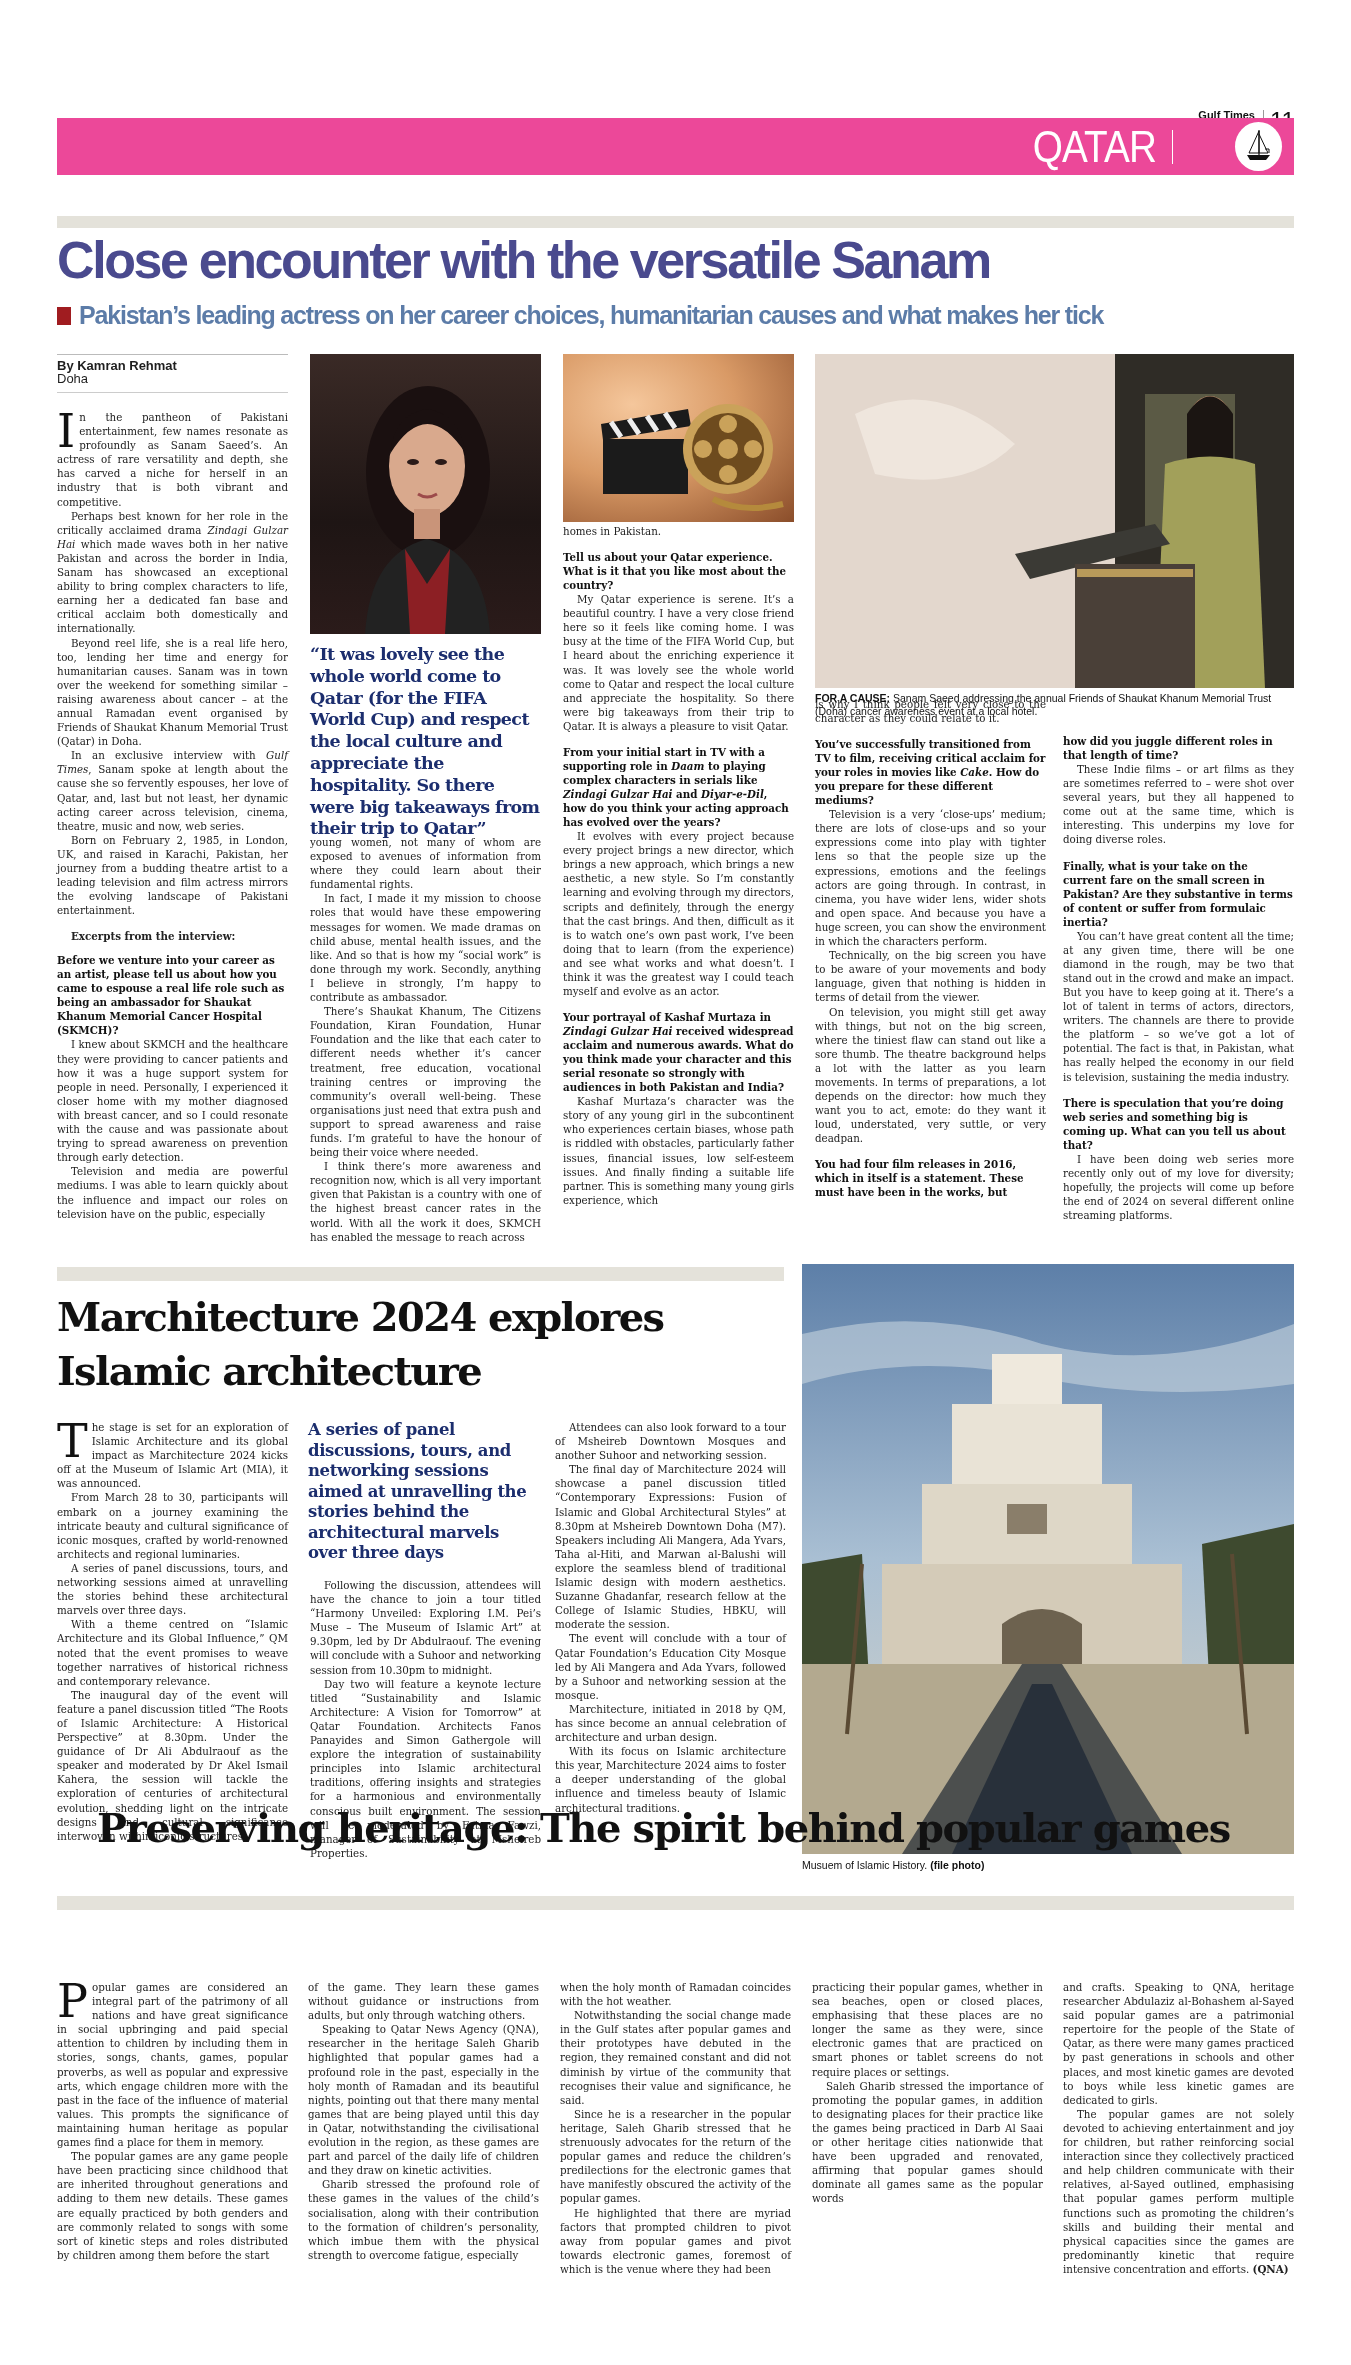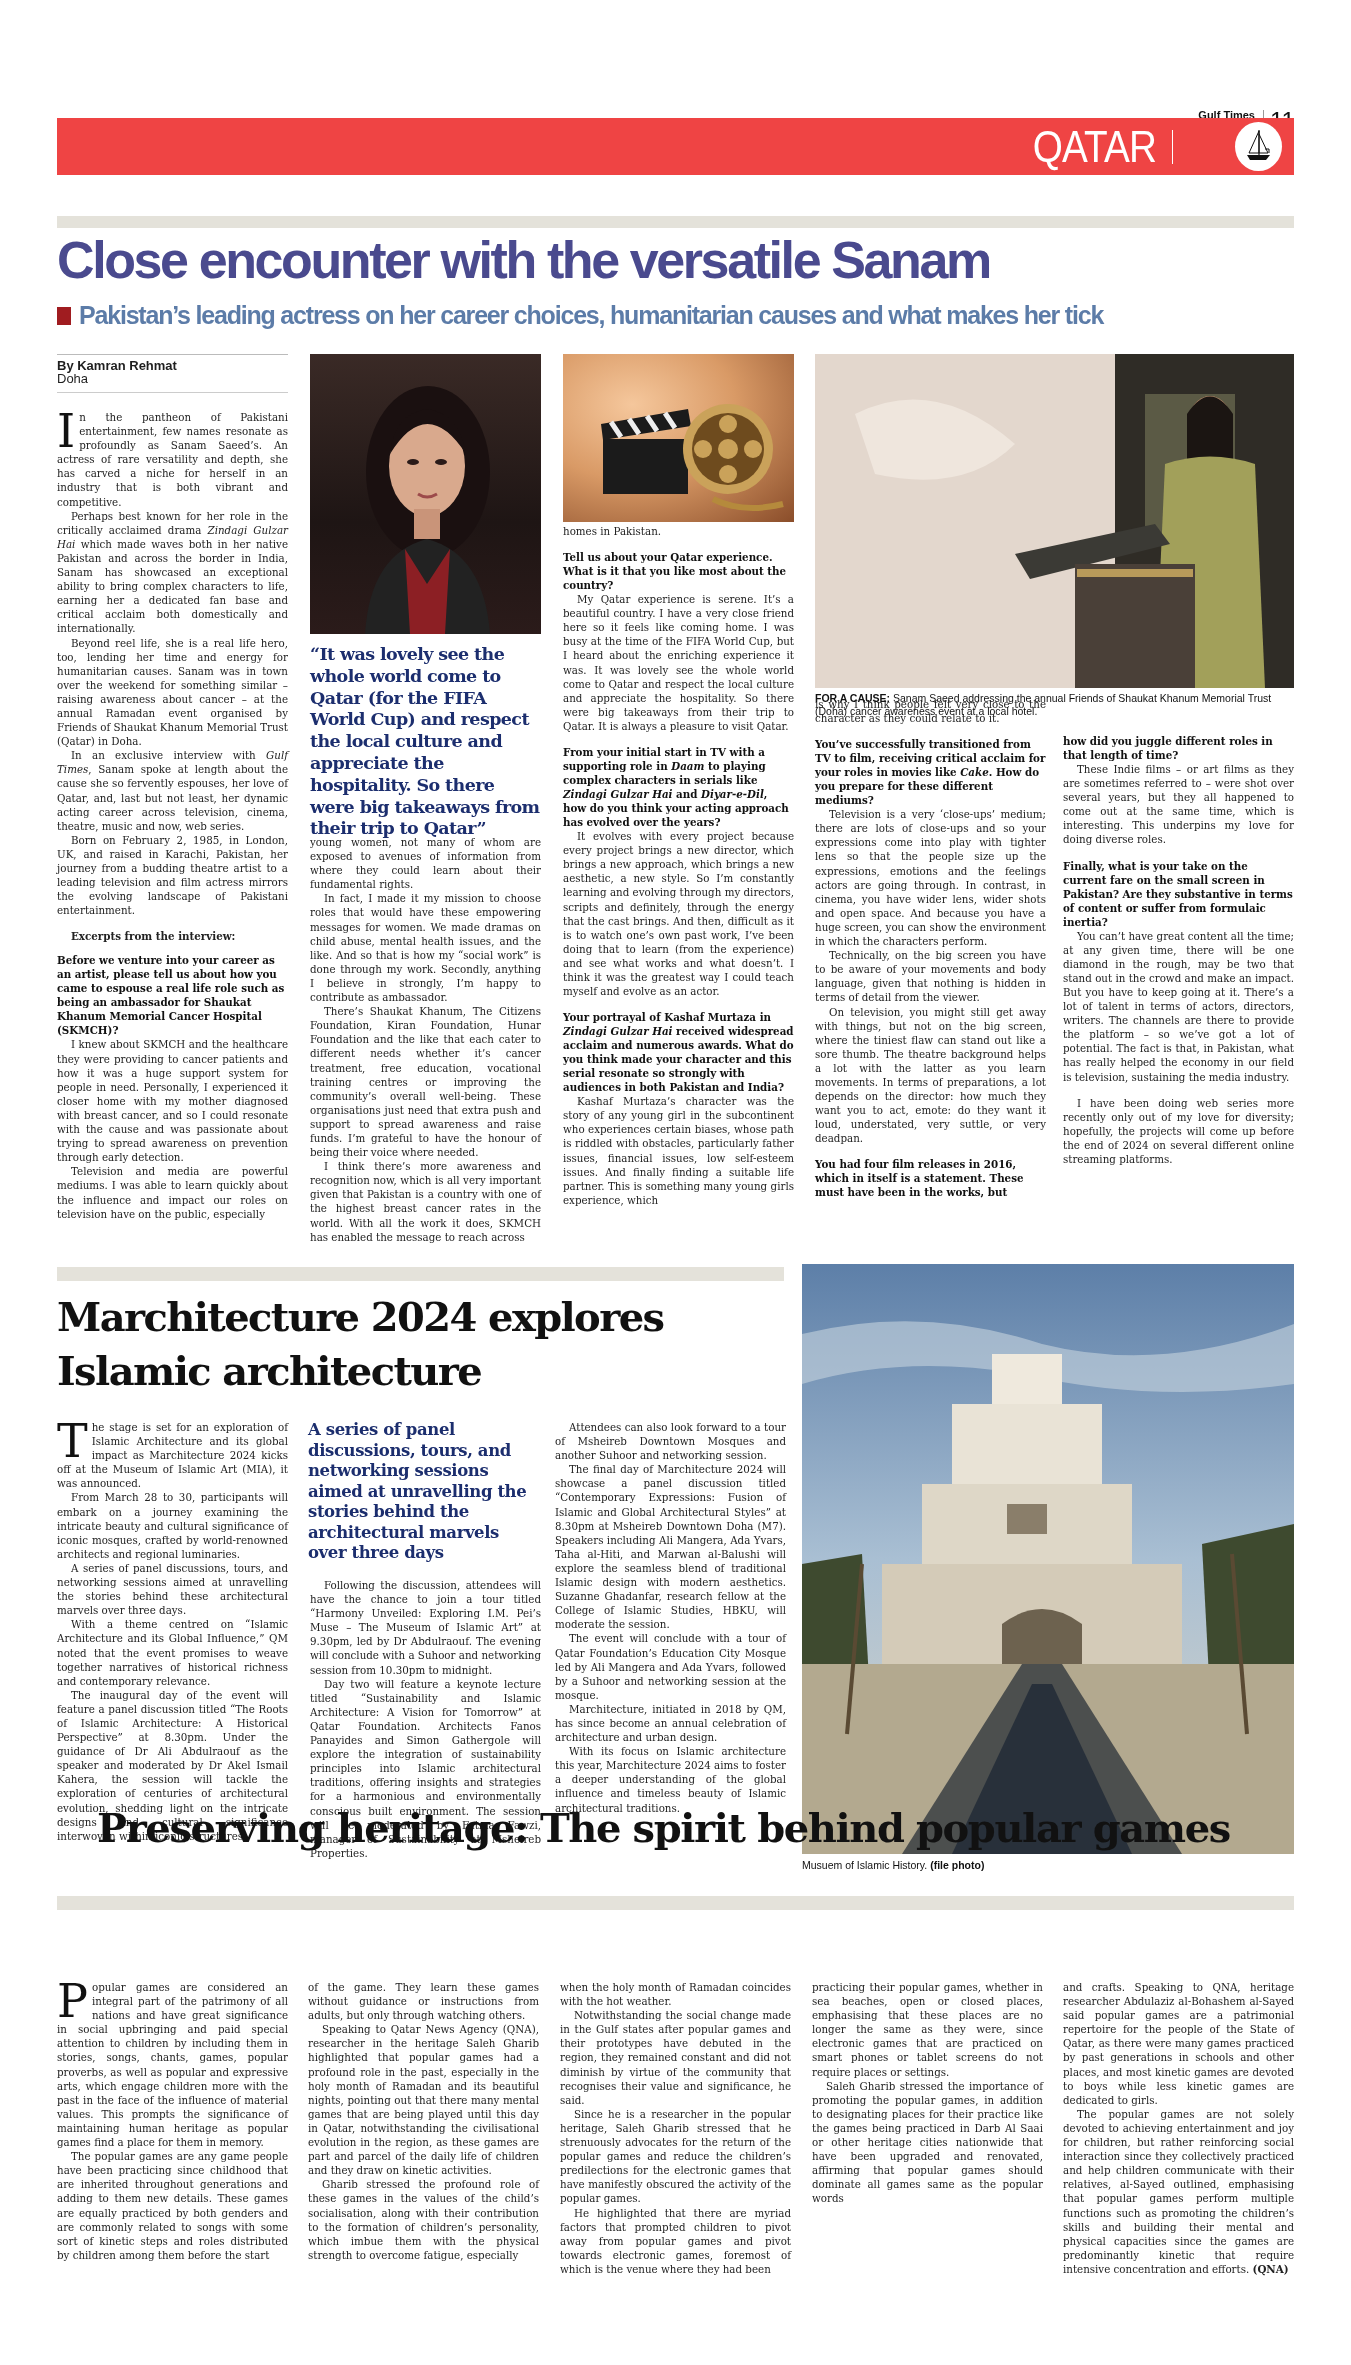--- a/index.html
+++ b/index.html
@@ -4,21 +4,21 @@
 <style>
   html, body { margin:0; padding:0; background:#ffffff; }
   body { width:1351px; height:2365px; position:relative; overflow:hidden; font-family:"DejaVu Serif", serif; color:#1f1f1f; }
   .abs { position:absolute; }
   
   .mast-pub { left:1040px; top:109px; width:215px; text-align:right; font-family:"Liberation Sans", sans-serif; font-size:11px; line-height:13px; color:#111; font-stretch:condensed; }
   .mast-pub .pub { font-weight:bold; display:block; }
   .mast-pub .date { display:block; }
   .mast-sep { left:1263px; top:110px; width:1px; height:28px; background:#999; }
   .mast-page { left:1270px; top:106px; font-family:"Liberation Sans", sans-serif; font-size:24px; line-height:30px; color:#111; }
-  .banner { left:57px; top:118px; width:1237px; height:57px; background:#ef4444; }
+  .banner { left:57px; top:118px; width:1237px; height:57px; background:#ec4899; }
   .banner .sec { position:absolute; right:138px; top:4px; font-family:"Liberation Sans", sans-serif; font-size:44px; line-height:50px; color:#fff; letter-spacing:-1px; transform:scaleX(0.88); transform-origin:right center; }
   .banner .vbar { position:absolute; right:121px; top:12px; width:1px; height:34px; background:#fff; }
   .banner .logo { position:absolute; right:12px; top:4px; width:47px; height:49px; border-radius:50%; background:#fff; }
   .rule-gray { background:#e4e2da; height:14px; }
   .hl1 { left:57px; top:230px; width:1240px; font-family:"Liberation Sans", sans-serif; font-weight:bold; font-size:52px; line-height:60px; color:#4a4a8e; letter-spacing:-2.4px; white-space:nowrap; }
   .dek1 { left:57px; top:300px; width:1245px; font-family:"Liberation Sans", sans-serif; font-weight:bold; font-size:25px; line-height:30px; color:#5c7ca8; letter-spacing:-1.2px; white-space:nowrap; }
   .dek1 .sq { display:inline-block; width:14px; height:18px; background:#a01c20; margin-right:8px; vertical-align:-1px; }
   .byline-top { left:57px; top:354px; width:231px; height:1px; background:#bbb; }
   .byline { left:57px; top:359px; width:231px; font-family:"Liberation Sans", sans-serif; font-size:13px; line-height:13px; }
   .byline .name { font-weight:bold; display:block; }
@@ -166,20 +166,21 @@
   <p class="q" style="margin-top:0;">You had four film releases in 2016, which in itself is a statement. These must have been in the works, but</p>
 </div>
 
 <div class="abs col" style="left:1063px; top:734px; width:231px;">
   <p class="q" style="margin-top:0;">how did you juggle different roles in that length of time?</p>
   <p>These Indie films – or art films as they are sometimes referred to – were shot over several years, but they all happened to come out at the same time, which is interesting. This underpins my love for doing diverse roles.</p>
   <div class="gap"></div>
   <p class="q" style="margin-top:0;">Finally, what is your take on the current fare on the small screen in Pakistan? Are they substantive in terms of content or suffer from formulaic inertia?</p>
   <p>You can’t have great content all the time; at any given time, there will be one diamond in the rough, may be two that stand out in the crowd and make an impact. But you have to keep going at it. There’s a lot of talent in terms of actors, directors, writers. The channels are there to provide the platform – so we’ve got a lot of potential. The fact is that, in Pakistan, what has really helped the economy in our field is television, sustaining the media industry.</p>
   <div class="gap"></div>
+  <p class="q" style="margin-top:0;">There is speculation that you’re doing web series and something big is coming up. What can you tell us about that?</p>
   <p>I have been doing web series more recently only out of my love for diversity; hopefully, the projects will come up before the end of 2024 on several different online streaming platforms.</p>
 </div>
 
 <div class="abs rule-gray" style="left:57px; top:1267px; width:727px;"></div>
 <div class="abs hl2" style="left:57px; top:1290px; width:727px;">Marchitecture 2024 explores Islamic architecture</div>
 
 <div class="abs col" style="left:57px; top:1420px; width:231px;">
   <p class="noind"><span class="dropcap">T</span><span>he stage is set for an exploration of Islamic Architecture and its global impact as Marchitecture 2024 kicks off at the Museum of Islamic Art (MIA), it was announced.</span></p>
   <p>From March 28 to 30, participants will embark on a journey examining the intricate beauty and cultural significance of iconic mosques, crafted by world-renowned architects and regional luminaries.</p>
   <p>A series of panel discussions, tours, and networking sessions aimed at unravelling the stories behind these architectural marvels over three days.</p>

